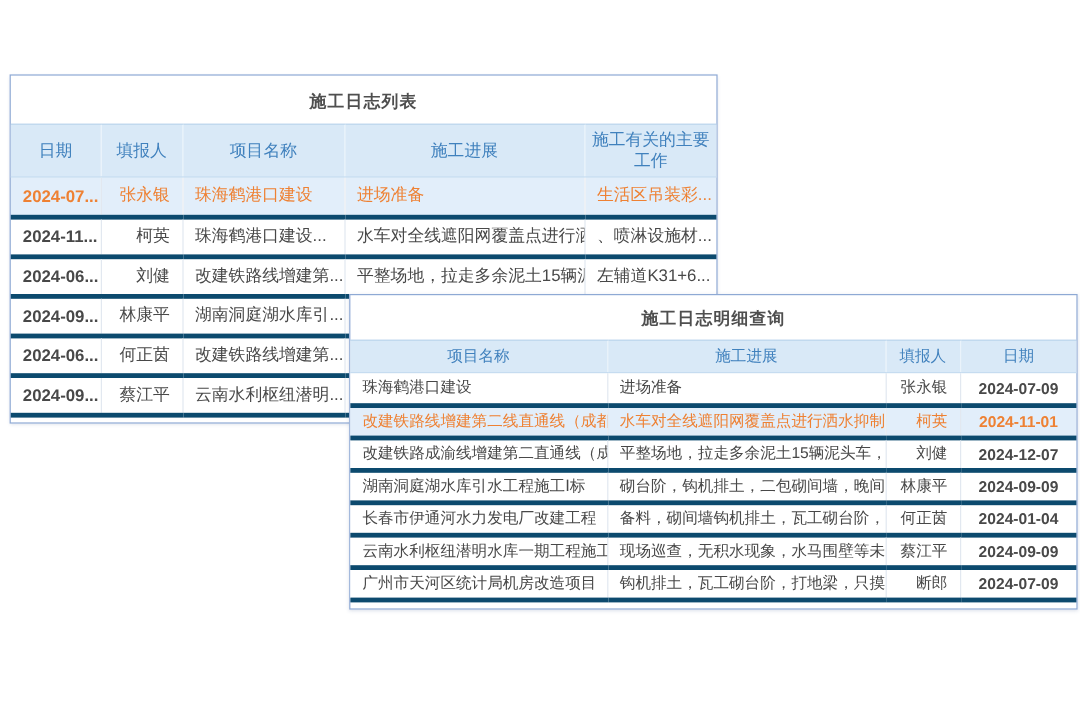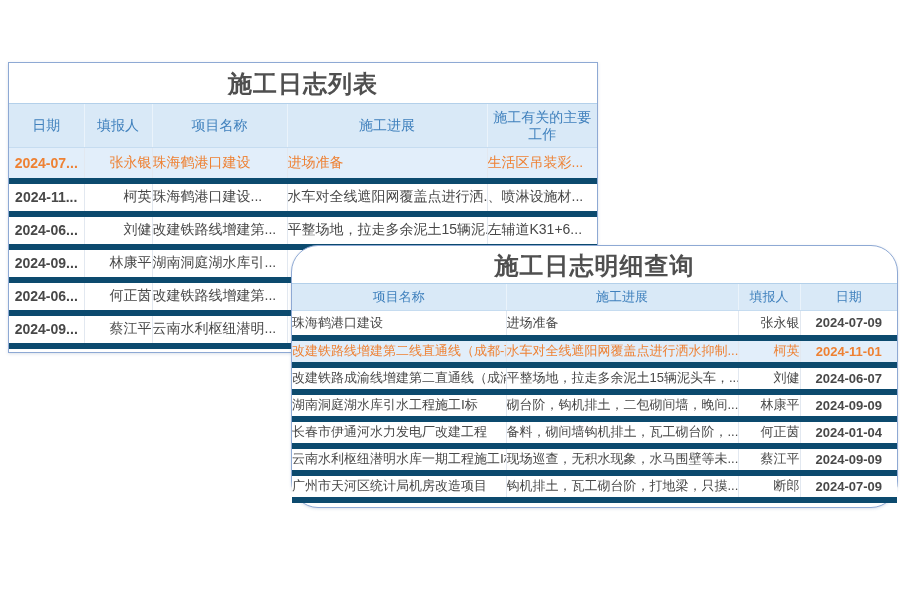--- a/index.html
+++ b/index.html
@@ -5,39 +5,39 @@
   html,body{margin:0;padding:0;}
   body{
     width:900px;height:600px;position:relative;background:#ffffff;overflow:hidden;
     font-family:"Liberation Sans","DejaVu Sans",sans-serif;
   }
   .panel{
     position:absolute;background:#ffffff;border:1px solid #8ea9d4;
     box-shadow:0 1px 3px rgba(60,90,140,0.18);box-sizing:border-box;
   }
   .panel1{left:8px;top:62px;width:590px;height:291px;z-index:1;}
-  .panel2{left:291px;top:245px;width:607px;height:263px;z-index:2;border-radius:27px;}
+  .panel2{left:291px;top:245px;width:607px;height:263px;z-index:2;}
   .panel-title{
-    text-align:center;font-size:24px;font-weight:bold;color:#4f4f4f;
+    text-align:center;font-size:14px;font-weight:bold;color:#4f4f4f;
     letter-spacing:1px;
   }
   .panel1 .panel-title{height:40px;line-height:42px;}
   .panel2 .panel-title{height:37px;line-height:39px;}
   table.grid{
     border-collapse:collapse;table-layout:fixed;width:100%;
   }
   table.grid th{
     background:#d9e9f7;color:#4081bd;font-weight:normal;text-align:center;
     border-top:1px solid #b3d0ea;border-bottom:1px solid #c6dcf0;
     border-left:1px solid #eaf3fb;padding:2px 4px;box-sizing:border-box;font-family:Liberation Serif, serif;
   }
   table.grid th:first-child{border-left:none;}
   table.grid td{
-    border-left:1px solid #e2e8f0;border-bottom:6px solid #0c4a6e;
-    padding:0 0;box-sizing:border-box;overflow:hidden;white-space:nowrap;
+    border-left:1px solid #e2e8f0;border-bottom:4px solid #0c4a6e;
+    padding:0 10px;box-sizing:border-box;overflow:hidden;white-space:nowrap;
     color:#484848;background:#ffffff;
   }
   table.grid td:first-child{border-left:none;}
   .grid1{font-size:14px;}
   .grid1 th{height:44px;font-size:14px;}
   .grid1 td{height:33px;}
   .grid2{font-size:13px;}
   .grid2 th{height:27px;font-size:13px;}
   .grid2 td{height:27px;}
   td.c-center,th{text-align:right;}
@@ -142,21 +142,21 @@
       <tr class="hl">
         <td class="link">改建铁路线增建第二线直通线（成都-西</td>
         <td>水车对全线遮阳网覆盖点进行洒水抑制...</td>
         <td class="c-center link">柯英</td>
         <td class="c-date">2024-11-01</td>
       </tr>
       <tr>
         <td class="link">改建铁路成渝线增建第二直通线（成渝</td>
         <td>平整场地，拉走多余泥土15辆泥头车，...</td>
         <td class="c-center link">刘健</td>
-        <td class="c-date">2024-06-07</td>
+        <td class="c-date">2024-12-07</td>
       </tr>
       <tr>
         <td class="link">湖南洞庭湖水库引水工程施工Ⅰ标</td>
         <td>砌台阶，钩机排土，二包砌间墙，晚间...</td>
         <td class="c-center link">林康平</td>
         <td class="c-date">2024-09-09</td>
       </tr>
       <tr>
         <td class="link">长春市伊通河水力发电厂改建工程</td>
         <td>备料，砌间墙钩机排土，瓦工砌台阶，...</td>

